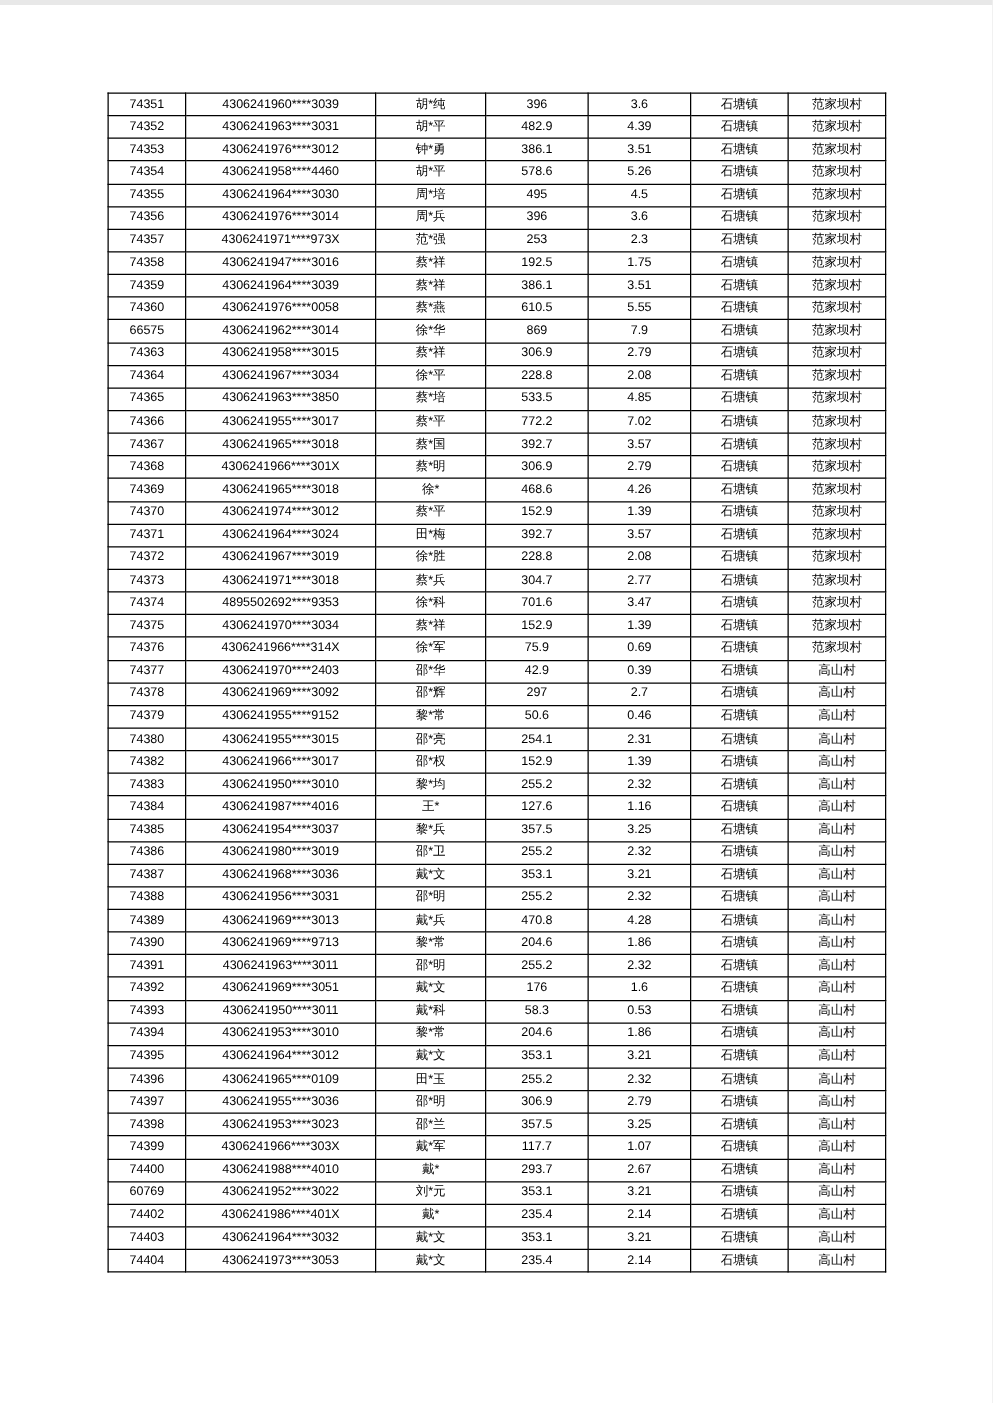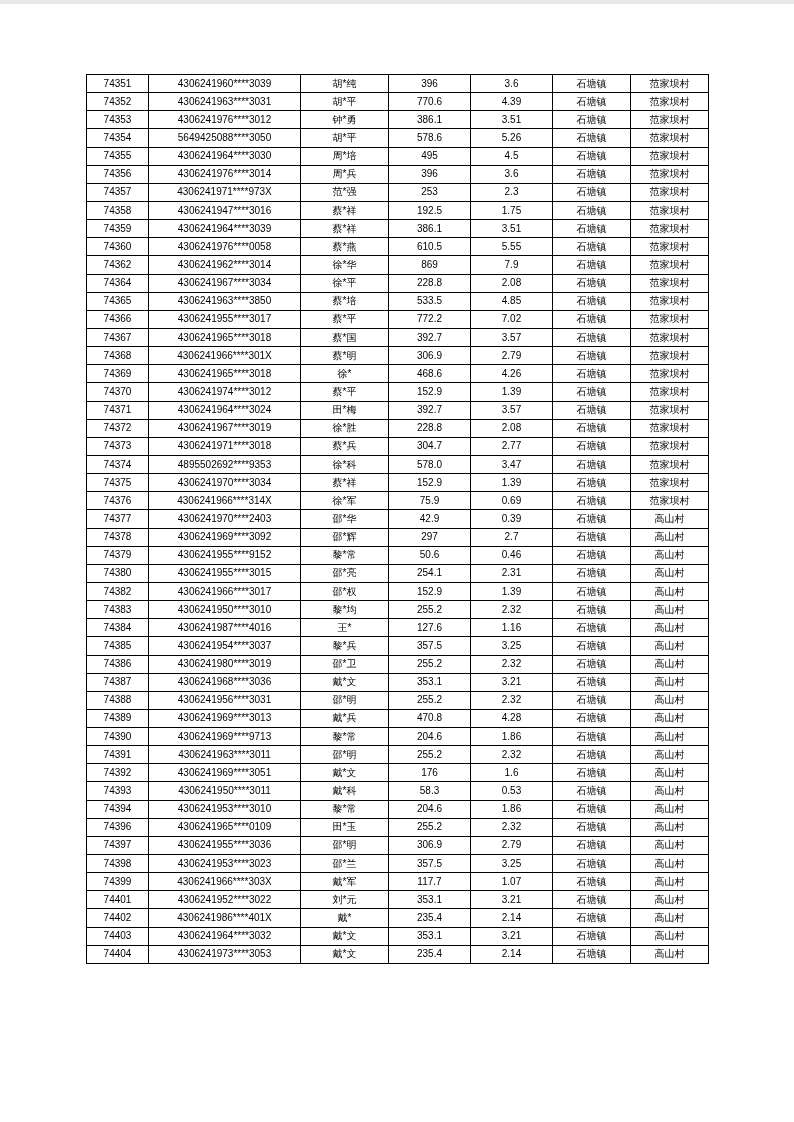--- a/index.html
+++ b/index.html
@@ -65,37 +65,37 @@
           <td>胡*纯</td>
           <td>396</td>
           <td>3.6</td>
           <td>石塘镇</td>
           <td>范家坝村</td>
         </tr>
         <tr>
           <td>74352</td>
           <td>4306241963****3031</td>
           <td>胡*平</td>
-          <td>770.6</td>
+          <td>482.9</td>
           <td>4.39</td>
           <td>石塘镇</td>
           <td>范家坝村</td>
         </tr>
         <tr>
           <td>74353</td>
           <td>4306241976****3012</td>
           <td>钟*勇</td>
           <td>386.1</td>
           <td>3.51</td>
           <td>石塘镇</td>
           <td>范家坝村</td>
         </tr>
         <tr>
           <td>74354</td>
-          <td>5649425088****3050</td>
+          <td>4306241958****4460</td>
           <td>胡*平</td>
           <td>578.6</td>
           <td>5.26</td>
           <td>石塘镇</td>
           <td>范家坝村</td>
         </tr>
         <tr>
           <td>74355</td>
           <td>4306241964****3030</td>
           <td>周*培</td>
@@ -143,25 +143,34 @@
         <tr>
           <td>74360</td>
           <td>4306241976****0058</td>
           <td>蔡*燕</td>
           <td>610.5</td>
           <td>5.55</td>
           <td>石塘镇</td>
           <td>范家坝村</td>
         </tr>
         <tr>
-          <td>74362</td>
+          <td>66575</td>
           <td>4306241962****3014</td>
           <td>徐*华</td>
           <td>869</td>
           <td>7.9</td>
+          <td>石塘镇</td>
+          <td>范家坝村</td>
+        </tr>
+        <tr>
+          <td>74363</td>
+          <td>4306241958****3015</td>
+          <td>蔡*祥</td>
+          <td>306.9</td>
+          <td>2.79</td>
           <td>石塘镇</td>
           <td>范家坝村</td>
         </tr>
         <tr>
           <td>74364</td>
           <td>4306241967****3034</td>
           <td>徐*平</td>
           <td>228.8</td>
           <td>2.08</td>
           <td>石塘镇</td>
@@ -245,21 +254,21 @@
           <td>蔡*兵</td>
           <td>304.7</td>
           <td>2.77</td>
           <td>石塘镇</td>
           <td>范家坝村</td>
         </tr>
         <tr>
           <td>74374</td>
           <td>4895502692****9353</td>
           <td>徐*科</td>
-          <td>578.0</td>
+          <td>701.6</td>
           <td>3.47</td>
           <td>石塘镇</td>
           <td>范家坝村</td>
         </tr>
         <tr>
           <td>74375</td>
           <td>4306241970****3034</td>
           <td>蔡*祥</td>
           <td>152.9</td>
           <td>1.39</td>
@@ -422,20 +431,29 @@
         <tr>
           <td>74394</td>
           <td>4306241953****3010</td>
           <td>黎*常</td>
           <td>204.6</td>
           <td>1.86</td>
           <td>石塘镇</td>
           <td>高山村</td>
         </tr>
         <tr>
+          <td>74395</td>
+          <td>4306241964****3012</td>
+          <td>戴*文</td>
+          <td>353.1</td>
+          <td>3.21</td>
+          <td>石塘镇</td>
+          <td>高山村</td>
+        </tr>
+        <tr>
           <td>74396</td>
           <td>4306241965****0109</td>
           <td>田*玉</td>
           <td>255.2</td>
           <td>2.32</td>
           <td>石塘镇</td>
           <td>高山村</td>
         </tr>
         <tr>
           <td>74397</td>
@@ -458,21 +476,30 @@
         <tr>
           <td>74399</td>
           <td>4306241966****303X</td>
           <td>戴*军</td>
           <td>117.7</td>
           <td>1.07</td>
           <td>石塘镇</td>
           <td>高山村</td>
         </tr>
         <tr>
-          <td>74401</td>
+          <td>74400</td>
+          <td>4306241988****4010</td>
+          <td>戴*</td>
+          <td>293.7</td>
+          <td>2.67</td>
+          <td>石塘镇</td>
+          <td>高山村</td>
+        </tr>
+        <tr>
+          <td>60769</td>
           <td>4306241952****3022</td>
           <td>刘*元</td>
           <td>353.1</td>
           <td>3.21</td>
           <td>石塘镇</td>
           <td>高山村</td>
         </tr>
         <tr>
           <td>74402</td>
           <td>4306241986****401X</td>

